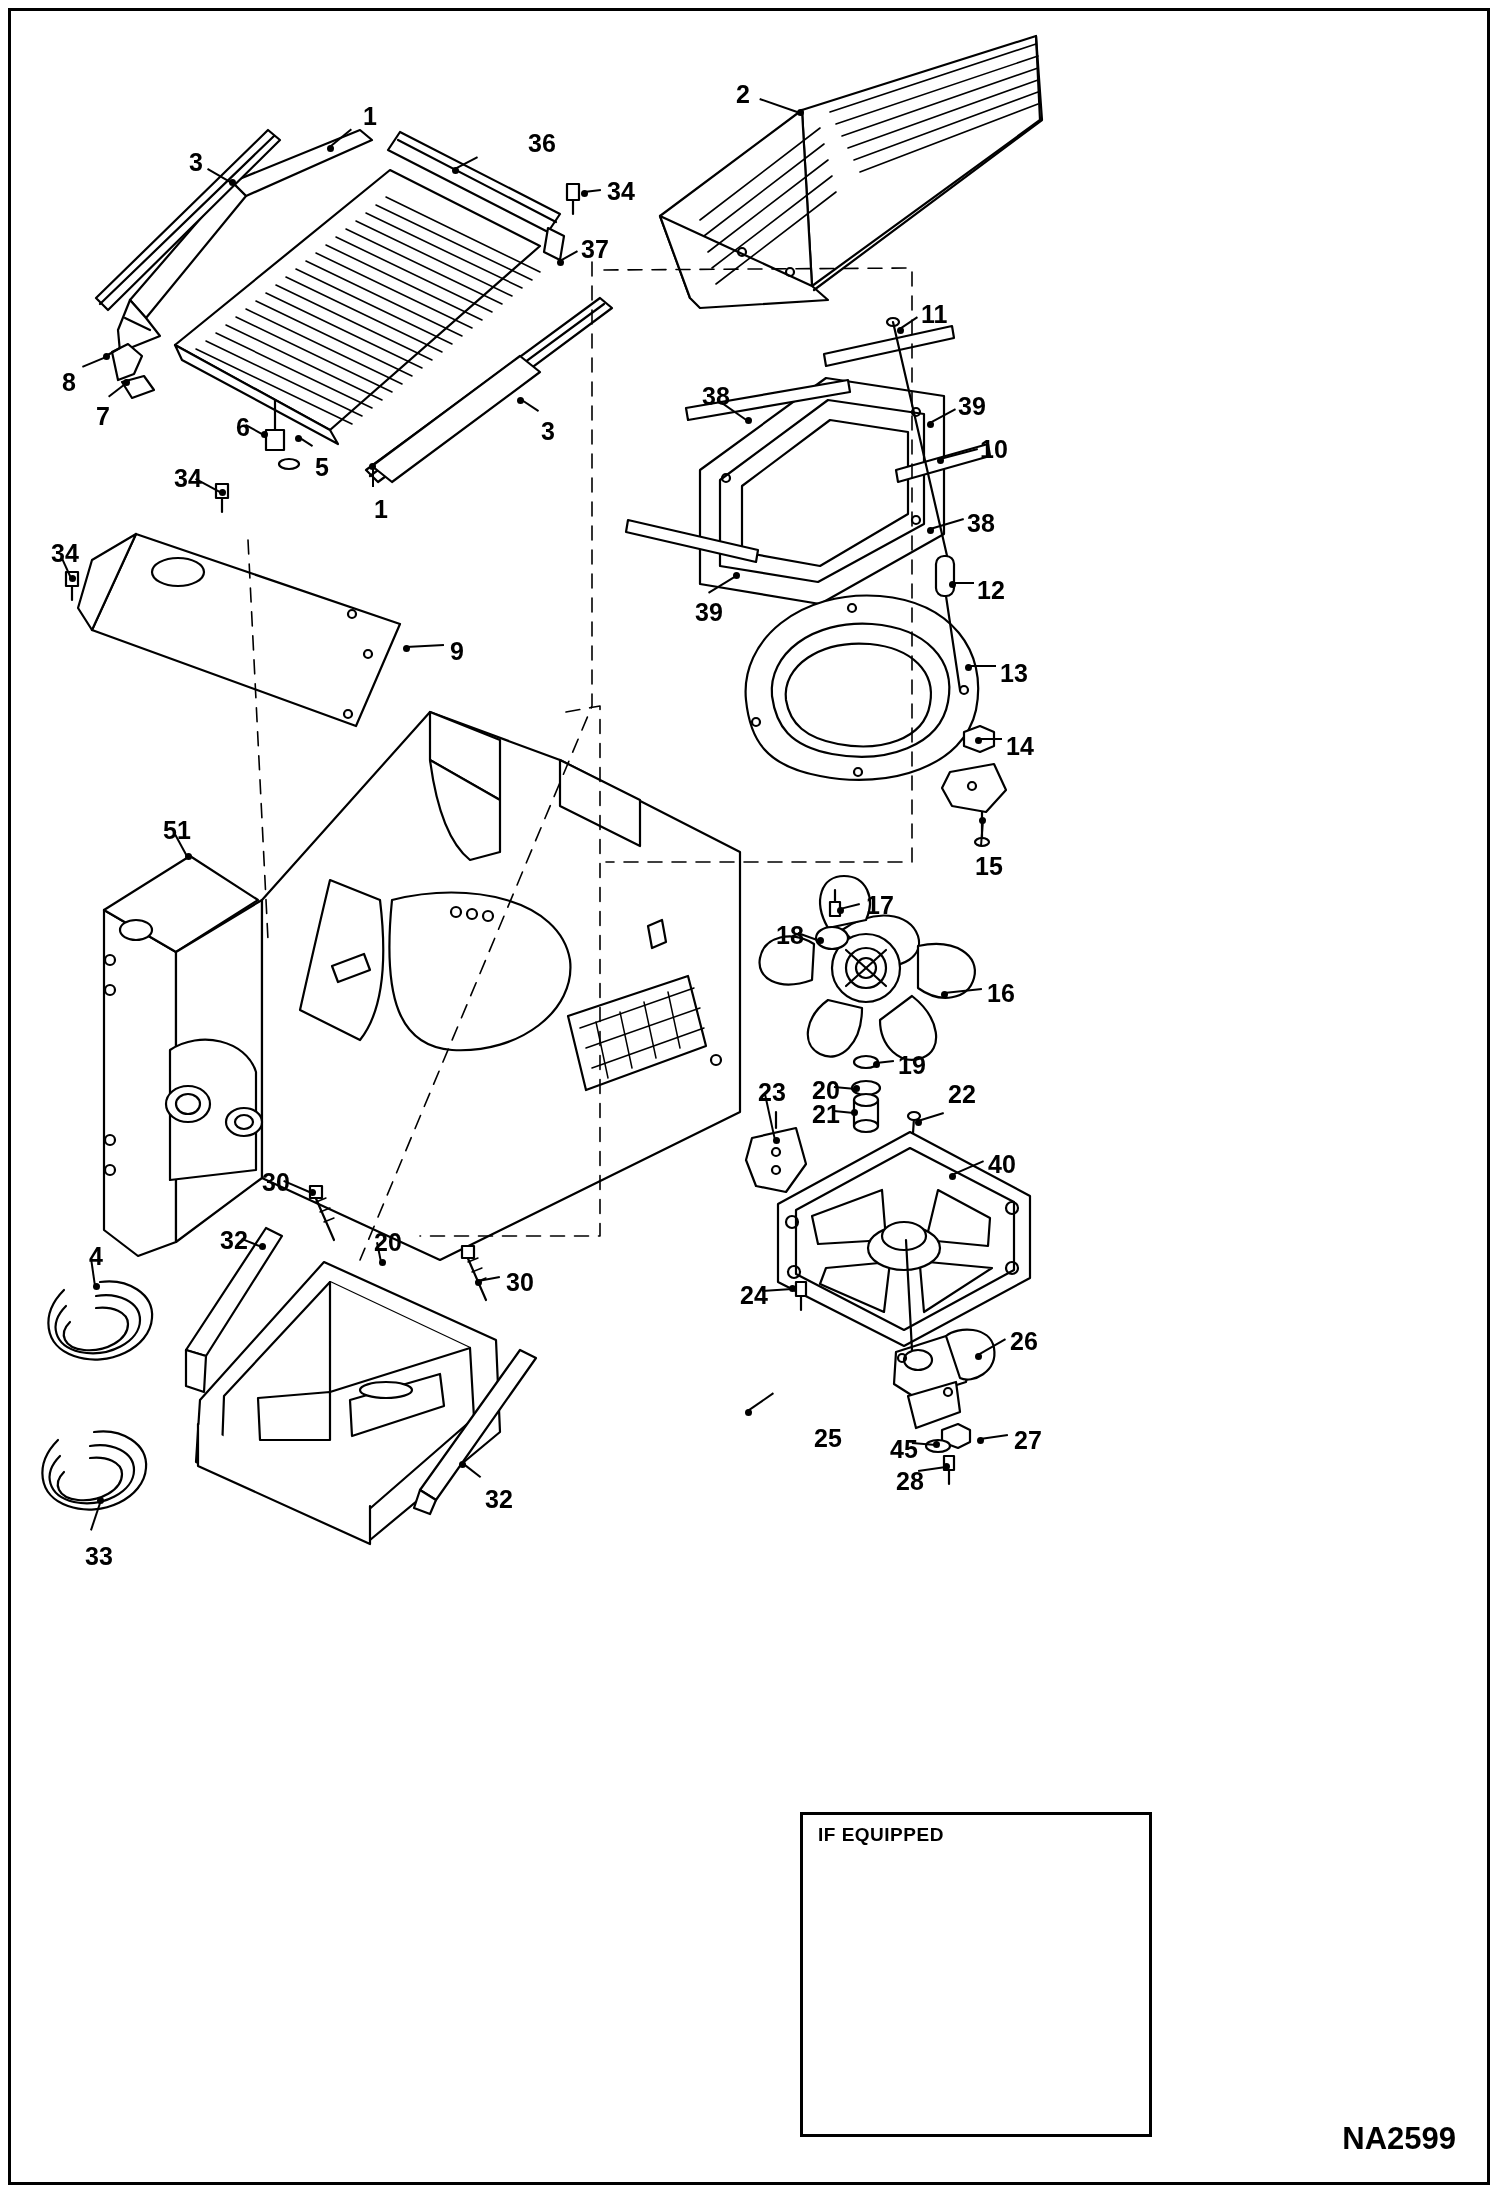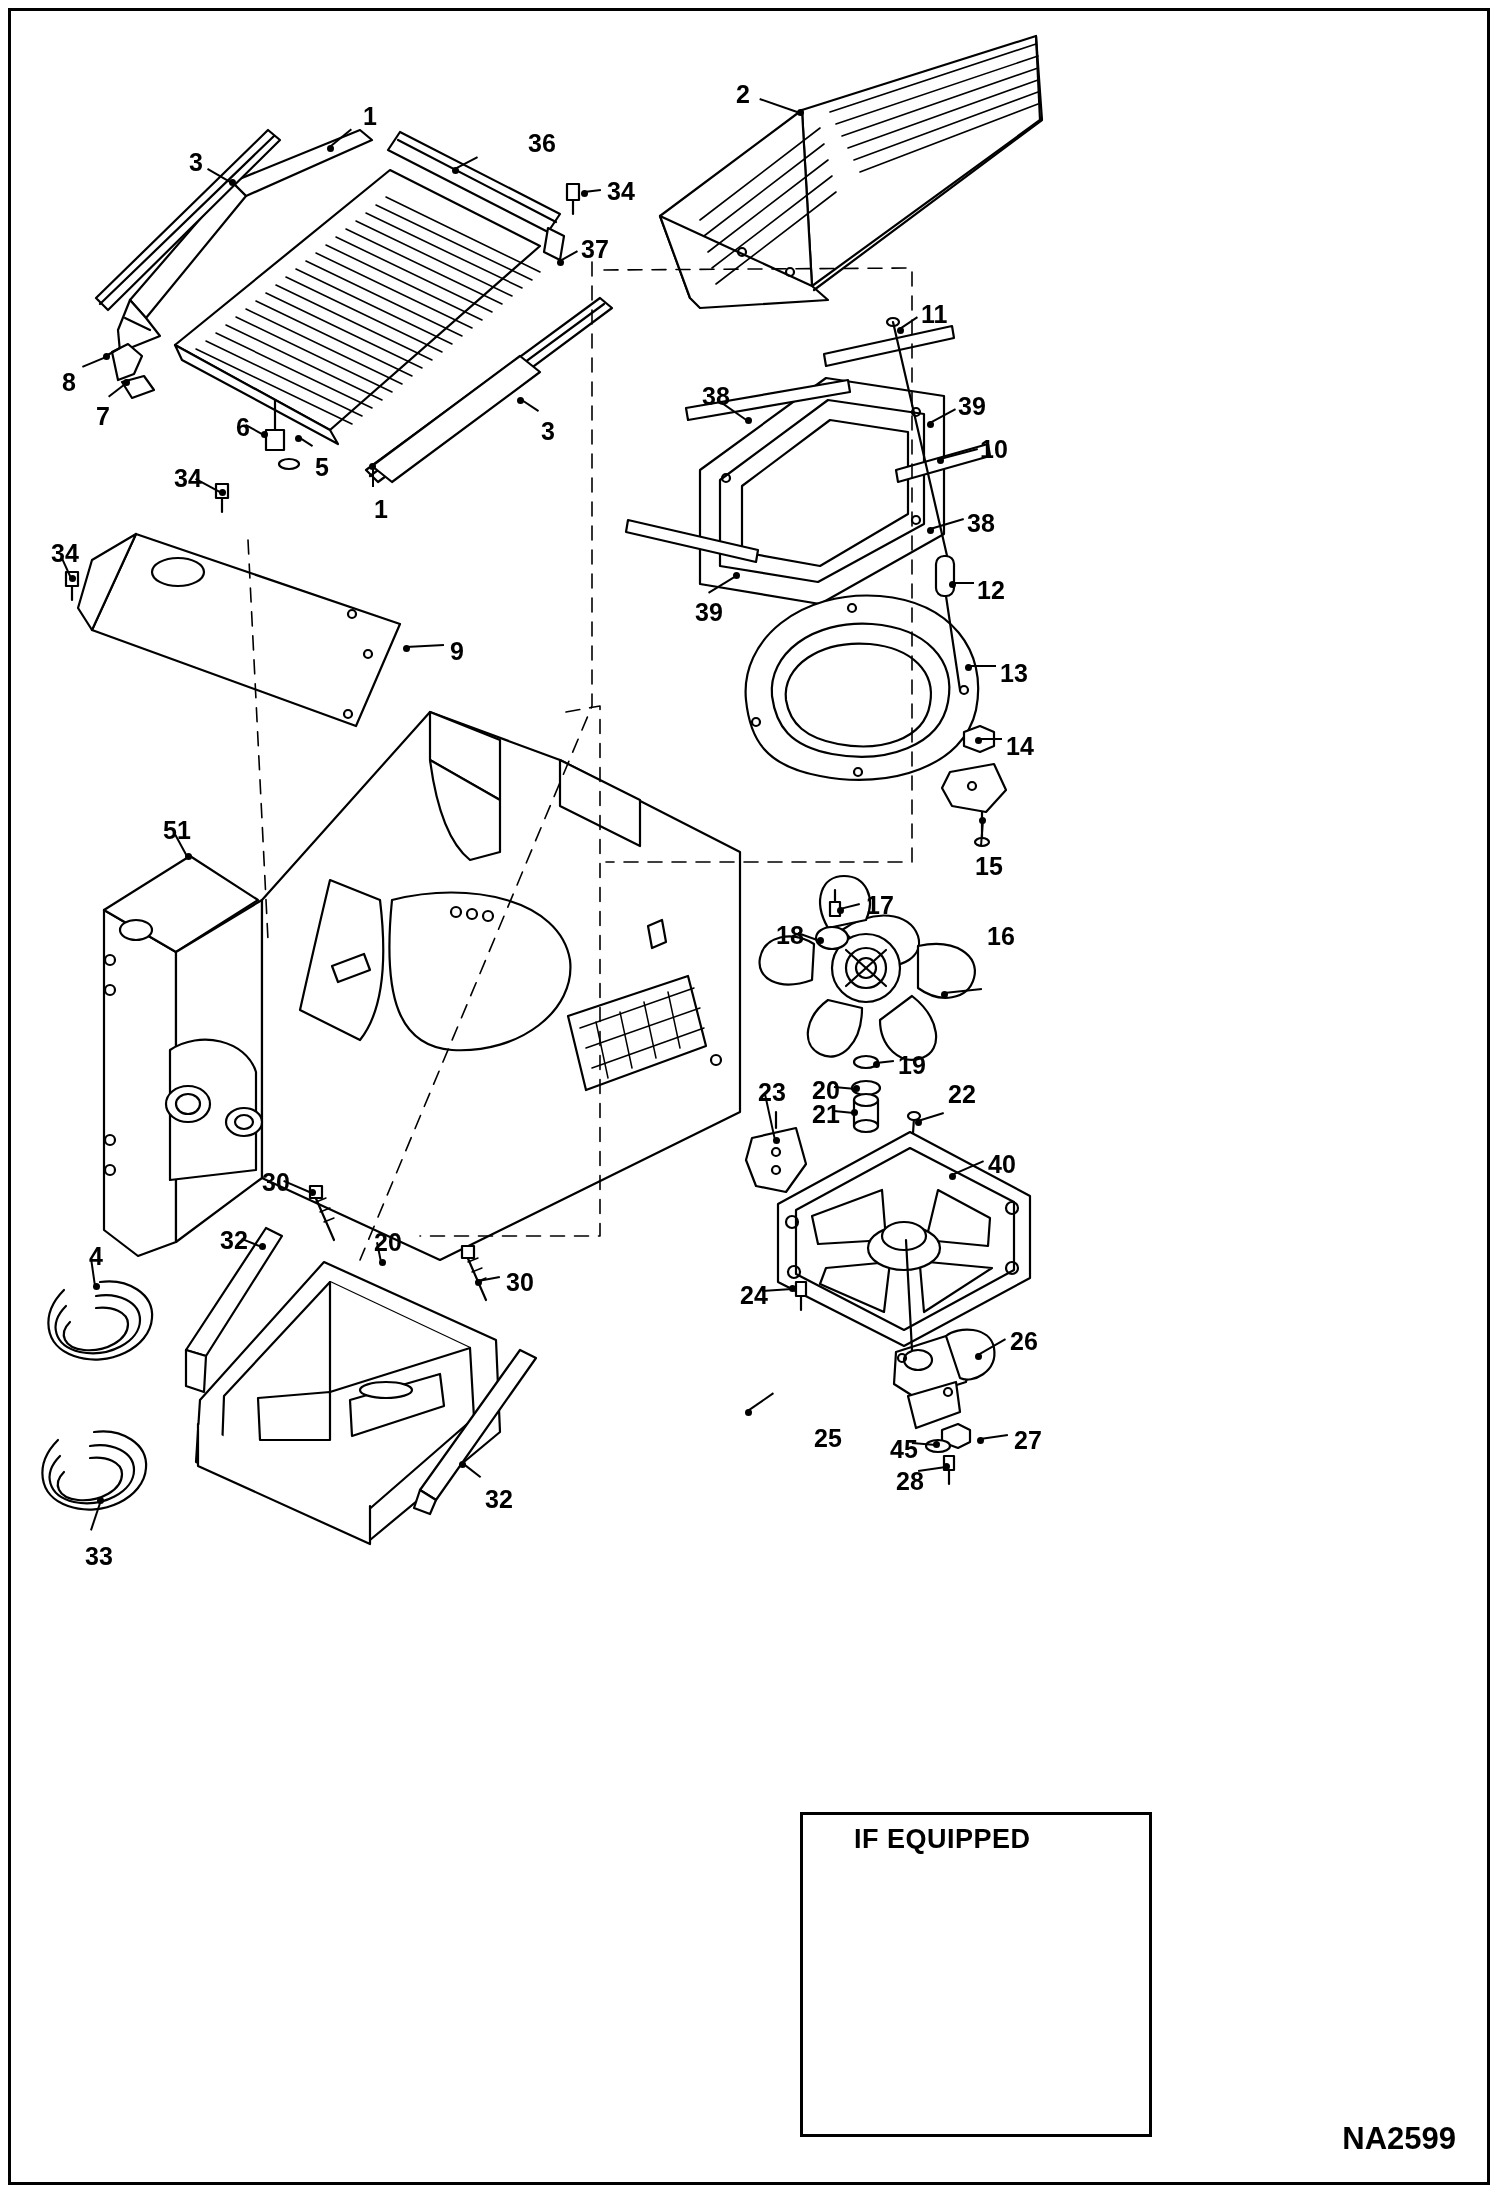--- a/index.html
+++ b/index.html
@@ -64,24 +64,23 @@
     border: 3px solid #000;
     box-sizing: border-box;
     background: #fff;
   }
   #if-equipped-label {
     position: absolute;
     left: 818px;
     top: 1824px;
     font-family: "Liberation Sans", sans-serif;
     font-weight: bold;
-    font-size: 27px;
+    font-size: 19px;
     letter-spacing: 0.5px;
     color: #000;
-    margin-left: 36px;
   }
   #plate-number {
     position: absolute;
     right: 42px;
     bottom: 36px;
     font-family: "Liberation Sans", sans-serif;
     font-weight: bold;
     font-size: 31px;
     color: #000;
   }
@@ -538,21 +537,21 @@
       <div class="dot" style="left: 403px; top: 645px;"></div>
       <div class="callout" style="left: 163px; top: 818px;">51</div>
       <div class="leader" style="left: 176px; top: 834px; width: 25.0599px; transform: rotate(61.3895deg);"></div>
       <div class="dot" style="left: 185px; top: 853px;"></div>
       <div class="callout" style="left: 866px; top: 893px;">17</div>
       <div class="leader" style="left: 860px; top: 905px; width: 20.6155px; transform: rotate(165.964deg);"></div>
       <div class="dot" style="left: 837px; top: 907px;"></div>
       <div class="callout" style="left: 776px; top: 923px;">18</div>
       <div class="leader" style="left: 798px; top: 932px; width: 23.4094px; transform: rotate(19.9831deg);"></div>
       <div class="dot" style="left: 817px; top: 937px;"></div>
-      <div class="callout" style="left: 987px; top: 924px;">16</div>
+      <div class="callout" style="left: 987px; top: 981px;">16</div>
       <div class="leader" style="left: 982px; top: 990px; width: 38.2099px; transform: rotate(173.991deg);"></div>
       <div class="dot" style="left: 941px; top: 991px;"></div>
       <div class="callout" style="left: 898px; top: 1053px;">19</div>
       <div class="leader" style="left: 894px; top: 1062px; width: 18.1108px; transform: rotate(173.66deg);"></div>
       <div class="dot" style="left: 873px; top: 1061px;"></div>
       <div class="callout" style="left: 812px; top: 1078px;">20</div>
       <div class="leader" style="left: 834px; top: 1086px; width: 22.0907px; transform: rotate(5.19443deg);"></div>
       <div class="dot" style="left: 853px; top: 1085px;"></div>
       <div class="callout" style="left: 812px; top: 1102px;">21</div>
       <div class="leader" style="left: 834px; top: 1110px; width: 20.0998px; transform: rotate(5.71059deg);"></div>

